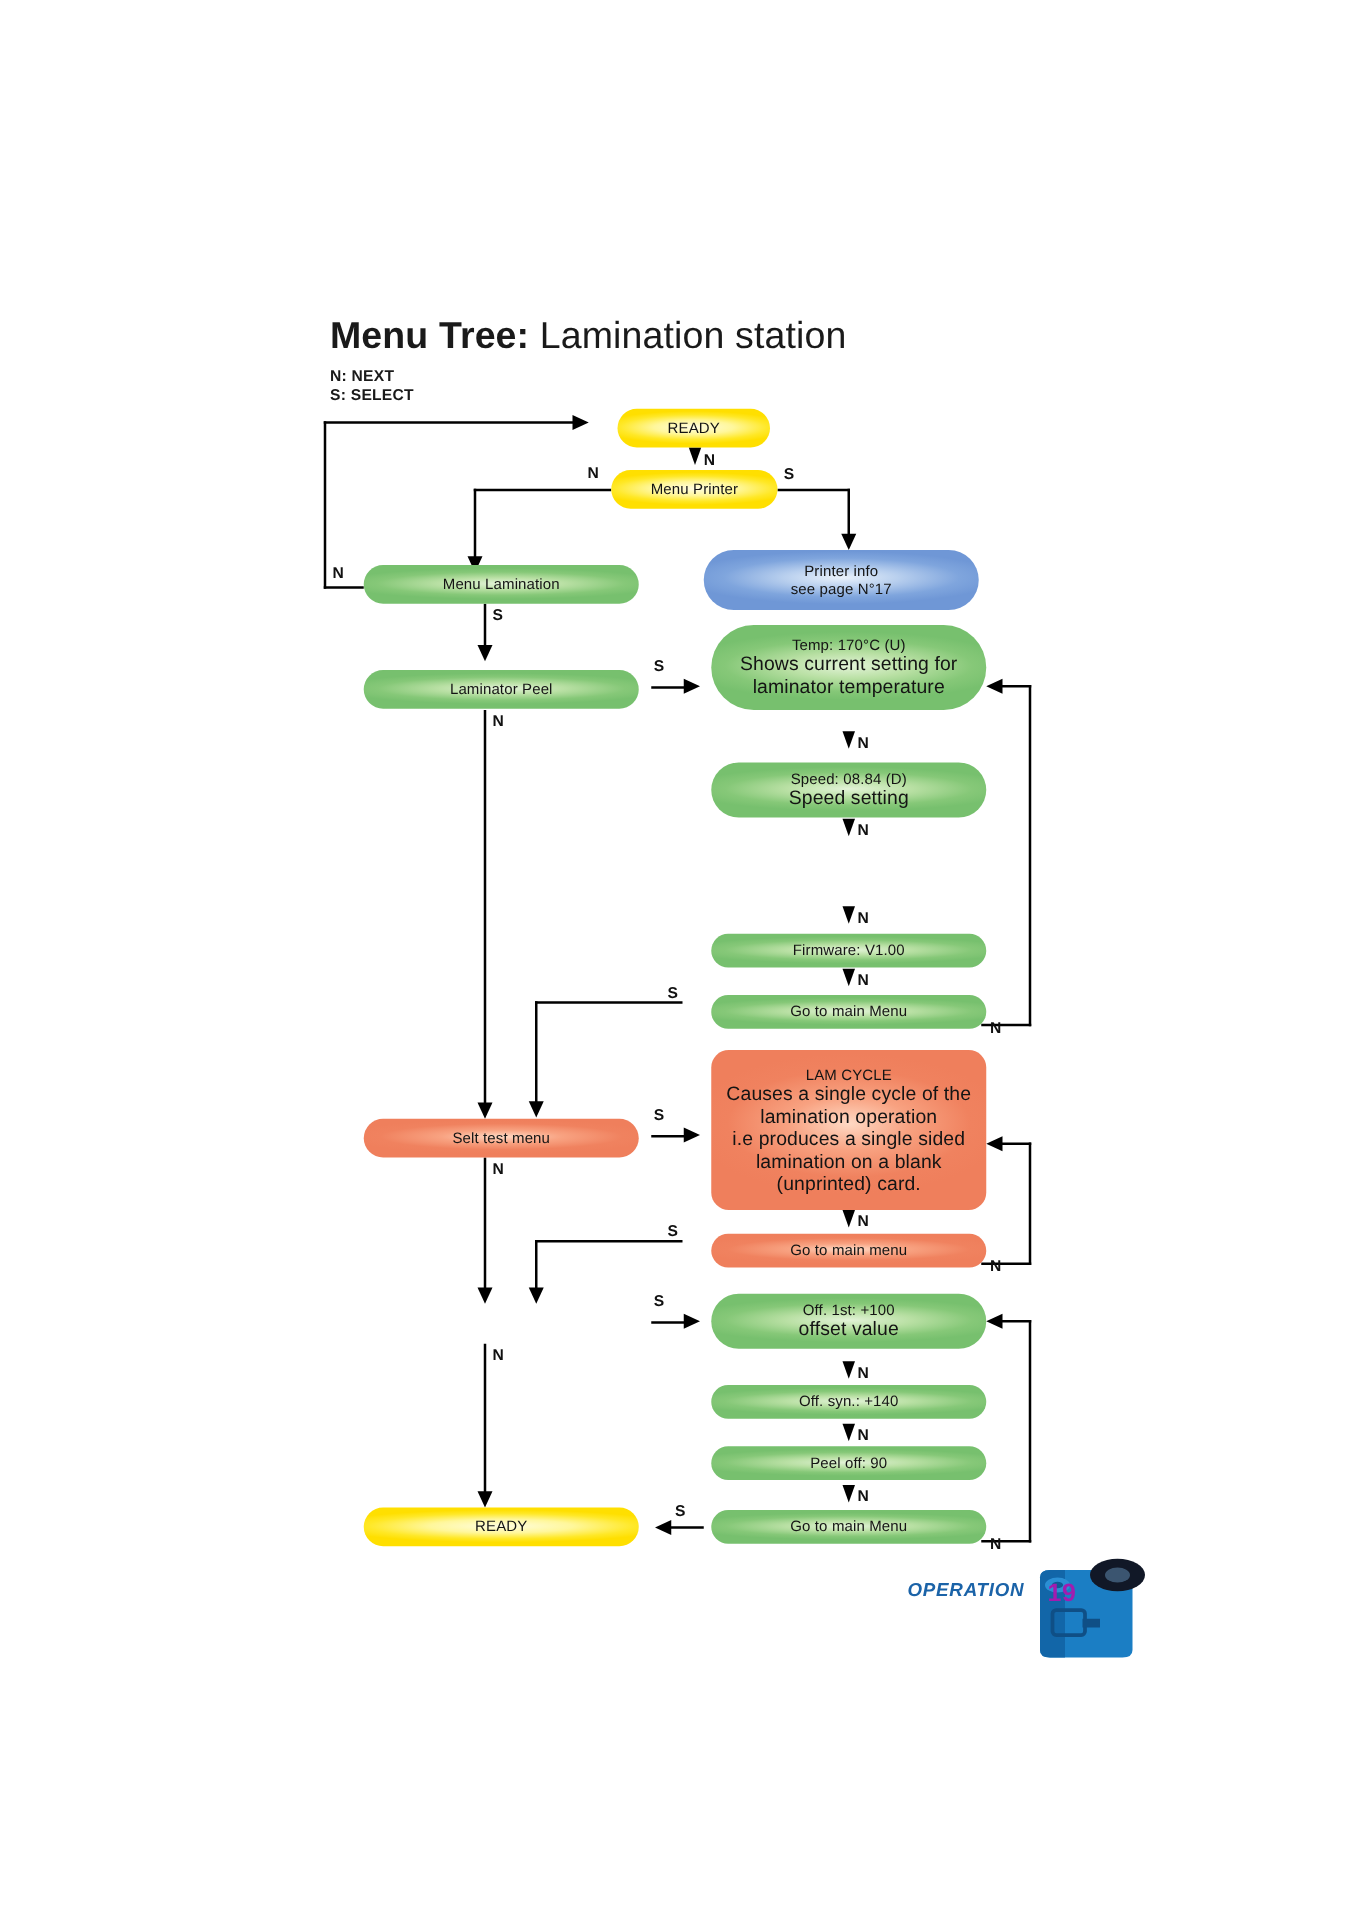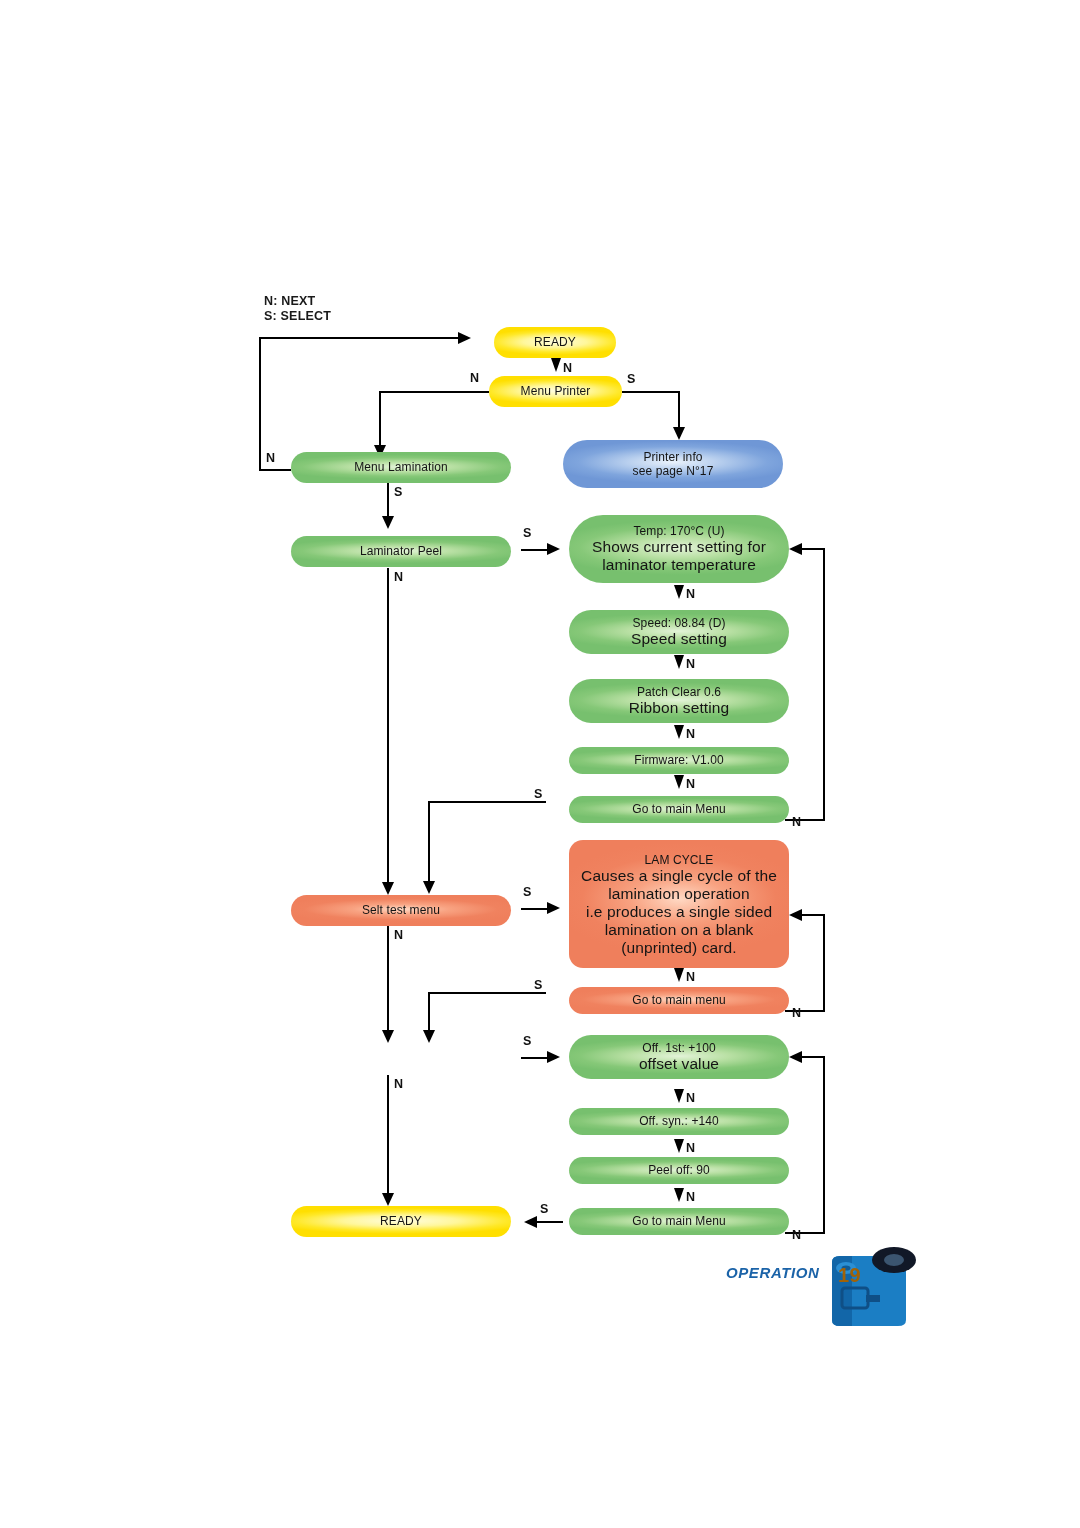--- a/index.html
+++ b/index.html
@@ -137,29 +137,33 @@
     color: #1b63a8;
     letter-spacing: 0.6px;
   }
   .ribbon {
     position: absolute;
   }
   .pg-num {
     position: absolute;
     font-weight: bold;
     font-size: 20px;
-    color: #a16207;
+    color: #a21caf;
     letter-spacing: 0.5px;
   }
 </style>
 </head>
 <body>
 
 <div id="page">
 
+  <div class="title">
+    <span class="t-bold">Menu Tree:</span>
+    <span class="t-light">Lamination station</span>
+  </div>
 
   <div class="legend">
     <div>N: NEXT</div>
     <div>S: SELECT</div>
   </div>
 
   <div class="ln lnv" style="left:259px; top:337px; height:134px;"></div>
   <div class="ln lnh" style="left:259px; top:469px; width:32px;"></div>
   <div class="ln lnh" style="left:259px; top:337px; width:200px;"></div>
   <div class="ah ah-right" style="left:458px; top:331.5px;"></div>
@@ -276,35 +280,31 @@
 
   <div class="node pill c-blue" style="left:563px; top:440px; width:220px; height:48px;">
     <span class="ttl">Printer info</span>
     <span class="ttl">see page N°17</span>
   </div>
 
   <div class="node pill c-green" style="left:291px; top:536px; width:220px; height:31px;">
     <span class="ttl">Laminator Peel</span>
   </div>
 
-  <div class="node pill c-green" style="left:569px; top:515px; width:220px; height:68px;">
+  <div class="node pill c-green" style="left:569px; top:500px; width:220px; height:68px;">
     <span class="ttl">Temp: 170°C (U)</span>
     <span class="sub">Shows current setting for</span>
     <span class="sub">laminator temperature</span>
   </div>
 
   <div class="node pill c-green" style="left:569px; top:610px; width:220px; height:44px;">
     <span class="ttl">Speed: 08.84 (D)</span>
     <span class="sub">Speed setting</span>
   </div>
 
-  <div class="node pill c-green" style="left:569px; top:679px; width:220px; height:44px;">
-    <span class="ttl">Patch Clear 0.6</span>
-    <span class="sub">Ribbon setting</span>
-  </div>
 
   <div class="node pill c-green" style="left:569px; top:747px; width:220px; height:27px;">
     <span class="ttl">Firmware: V1.00</span>
   </div>
 
   <div class="node pill c-green" style="left:569px; top:796px; width:220px; height:27px;">
     <span class="ttl">Go to main Menu</span>
   </div>
 
   <div class="node pill c-orange" style="left:291px; top:895px; width:220px; height:31px;">

